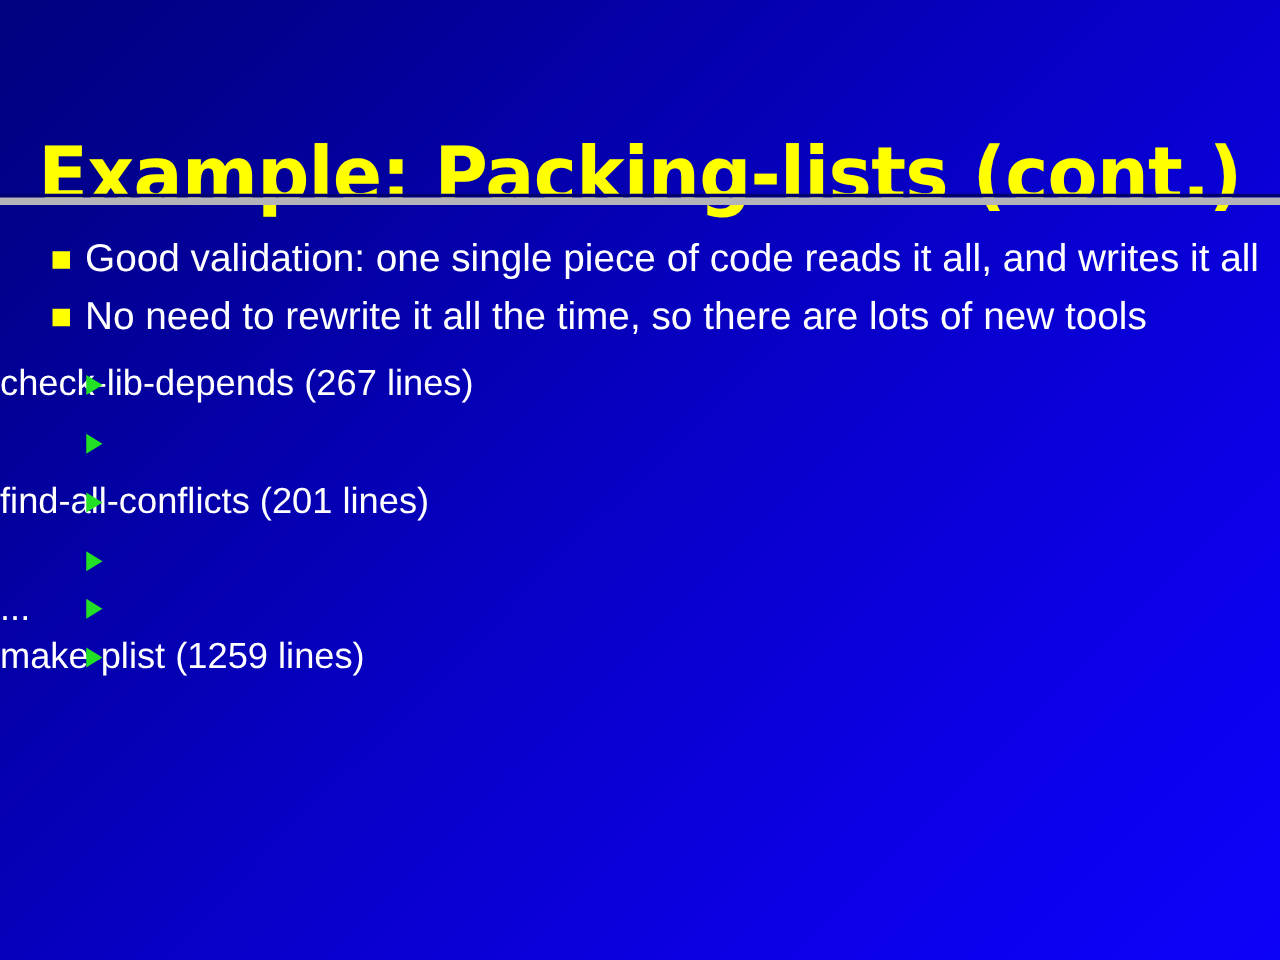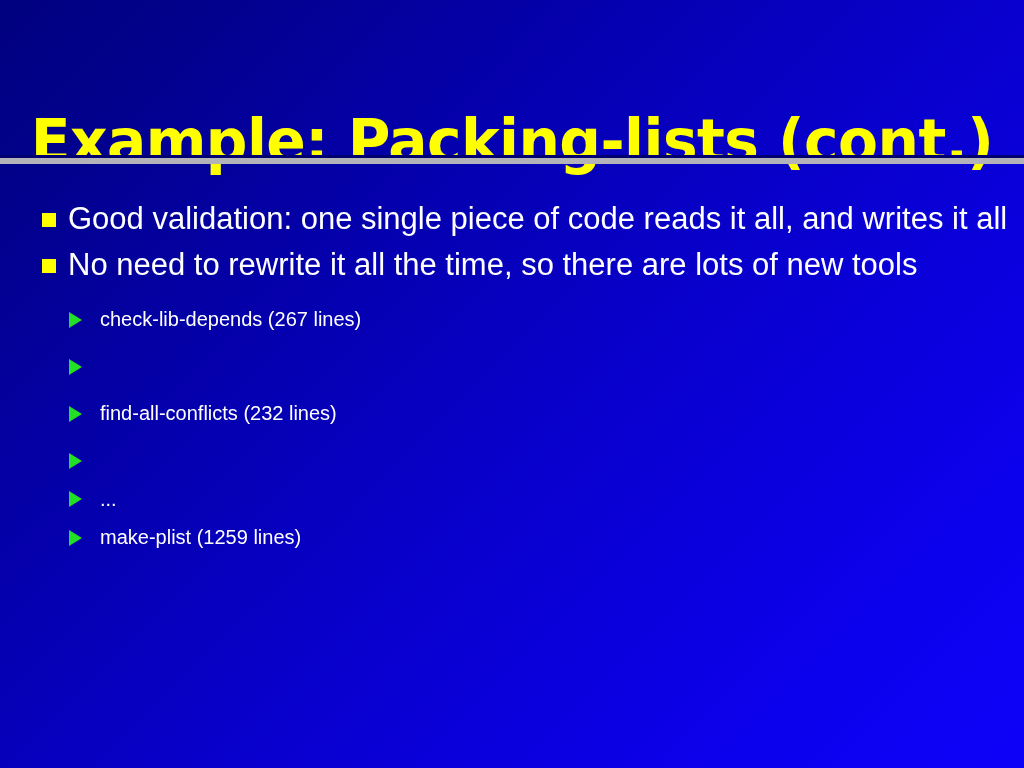--- a/index.html
+++ b/index.html
@@ -79,21 +79,21 @@
     left: 0; top: 3px;
     width: 1024px;
     height: 6px;
     background: #b3b3b9;
   }
 
   
   #body-block {
     position: absolute;
     left: 0;
-    top: 196px;
+    top: 184px;
     width: 888px;
   }
 
   .l1-item {
     position: relative;
     color: #ffffff;
     font-family: "Liberation Sans", sans-serif;
     font-size: 31px;
     line-height: 46px;
     padding-left: 42px;
@@ -122,24 +122,23 @@
 
   
   .l2-list {
     margin-top: 8px;
   }
 
   .l2-item {
     position: relative;
     color: #ffffff;
     font-family: "Liberation Sans", sans-serif;
-    font-size: 20px;
+    font-size: 29px;
     line-height: 47px;
     height: 47px;
-    padding-left: 100px;
     white-space: nowrap;
   }
 
   .l2-item.tight {
     height: 30px;
     line-height: 30px;
   }
 
   .l2-item .tri-bullet {
     position: absolute;
@@ -194,21 +193,21 @@
         <span class="tri-bullet"></span>
         <span class="l2-text">check-lib-depends (267 lines)</span>
       </div>
 
       <div class="l2-item">
         <span class="tri-bullet"></span>
       </div>
 
       <div class="l2-item">
         <span class="tri-bullet"></span>
-        <span class="l2-text">find-all-conflicts (232 lines)</span>
+        <span class="l2-text">find-all-conflicts (201 lines)</span>
       </div>
 
       <div class="l2-item">
         <span class="tri-bullet"></span>
       </div>
 
       <div class="l2-item tight">
         <span class="tri-bullet"></span>
         <span class="l2-text">...</span>
       </div>

